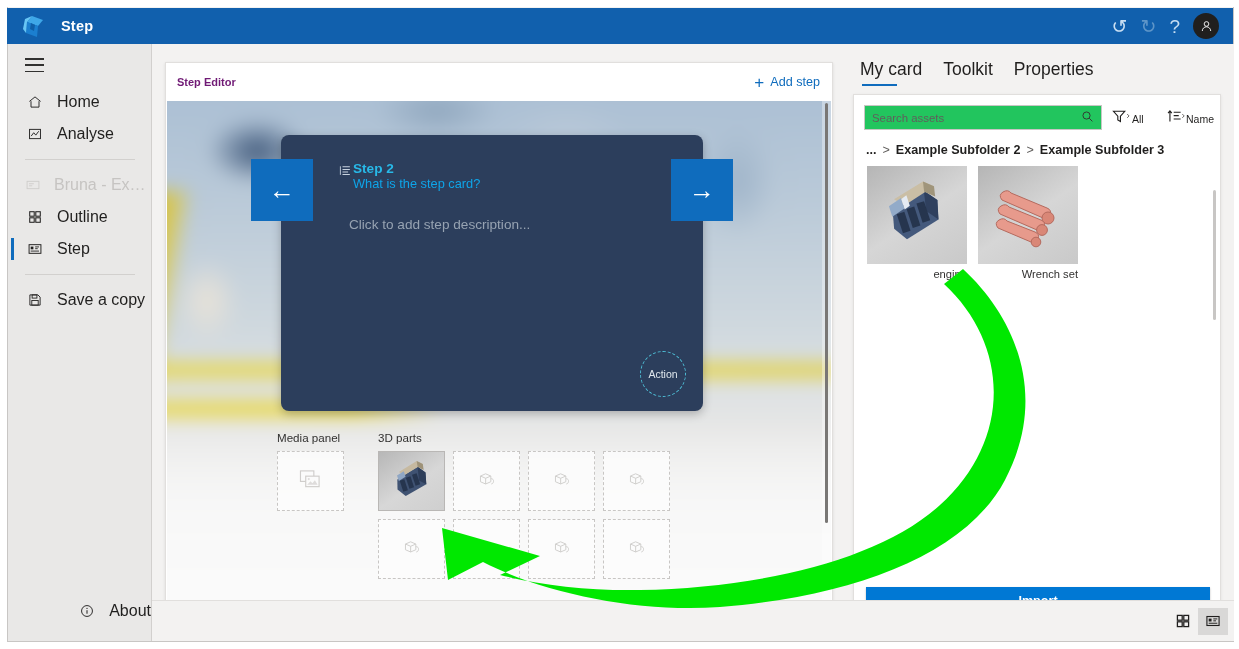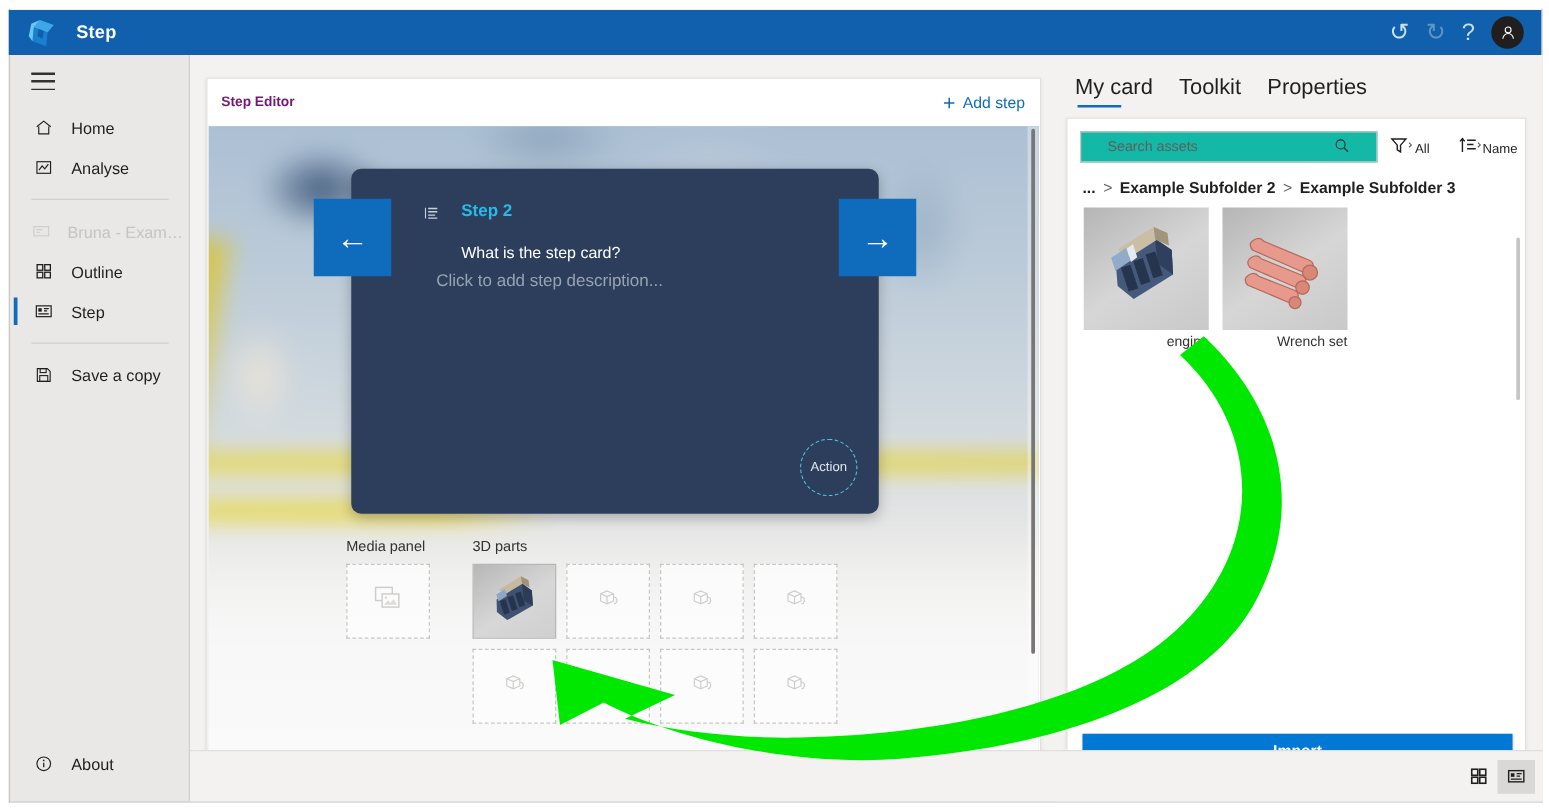--- a/index.html
+++ b/index.html
@@ -69,42 +69,42 @@
     display: flex; flex-direction: column; justify-content: space-between;
     cursor: pointer;
   }
   .hamburger i { display:block; height: 1.5px; background: #323130; width: 100%; }
   .nav-list { margin-top: 14px; }
   .nav-item {
     position: relative;
     height: 32px;
     display: flex; align-items: center;
     padding-left: 17px;
-    font-size: 13px;
+    font-size: 16px;
     color: #201f1e;
     cursor: pointer;
   }
   .nav-item .ni-icon {
     width: 19px; height: 18px;
     margin-right: 13px;
     display: flex; align-items: center; justify-content: center;
     color: #201f1e;
   }
   .nav-item.selected::before {
     content: ""; position: absolute; left: 3px; top: 5px;
     width: 2.5px; height: 22px; background: #0f6cbd;
   }
   .nav-item.disabled { color: #c6c4c2; }
   .nav-item.disabled .ni-icon { color: #cfcdcb; }
   .nav-divider {
     height: 1px; background: #d2d0ce;
     margin: 9px 16px 9px 17px;
   }
   .nav-item.about {
-    position: absolute; bottom: 14px; left: 0; right: 0;
+    position: absolute; bottom: 14px; left: 0; right: 0; justify-content: flex-end;
   }
   .nav-label { white-space: nowrap; overflow:hidden; text-overflow: ellipsis; max-width: 100px; }
 
   
   .content {
     position: absolute;
     left: 152px; top: 44px;
     width: 1082px; height: 597px;
     background: #f3f2f1;
   }
@@ -183,25 +183,25 @@
     width: 62px; height: 62px;
     background: #0f6cbd;
     display: flex; align-items: center; justify-content: center;
     color: #ffffff; font-size: 26px;
     cursor: pointer;
   }
   .nav-arrow.prev { left: -30px; top: 24px; }
   .nav-arrow.next { right: -30px; top: 24px; }
   .step-head {
     position: absolute; left: 58px; top: 26px; right: 60px;
-    display: flex; gap: 16px;
+    display: flex; gap: 0;
   }
   .step-list-icon { color: #c7d2df; font-size: 15px; padding-top: 3px; }
   .step-num { color: #28b9e8; font-size: 13.6px; font-weight: bold; }
-  .step-title { color: #ffffff; font-size: 12.8px; margin-top: 18px; }
+  .step-title { color: #0ea5e9; font-size: 12.8px; margin-top: 0; }
   .step-desc {
     position: absolute; left: 68px; top: 82px;
     color: #97a3b2; font-size: 13.6px;
     cursor: text;
   }
   .action-btn {
     position: absolute;
     right: 17px; bottom: 14px;
     width: 46px; height: 46px;
     border-radius: 50%;
@@ -262,23 +262,23 @@
     box-shadow: 0 1px 3px rgba(0,0,0,.08);
   }
   .search-row {
     display: flex; align-items: center; gap: 0;
     padding: 10px 10px 0 10px;
   }
   .search-box {
     flex: 1;
     height: 25px;
     border: 1px solid #c8c6c4;
-    background: #14b8a6;
+    background: #22c55e;
     display: flex; align-items: center;
-    padding: 0 21px;
+    padding: 0 7px;
   }
   .search-box input {
     flex: 1; border: none; outline: none;
     font-size: 11.4px; color: #323130;
     font-family: "Liberation Sans", sans-serif;
     background: transparent;
   }
   .search-box input::placeholder { color: #605e5c; }
   .search-icon { color: #323130; font-size: 12px; }
   .tool-btn {

